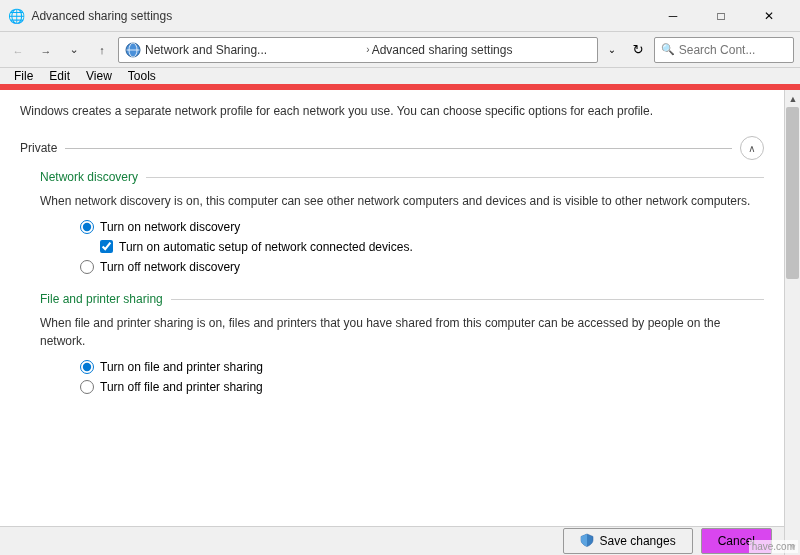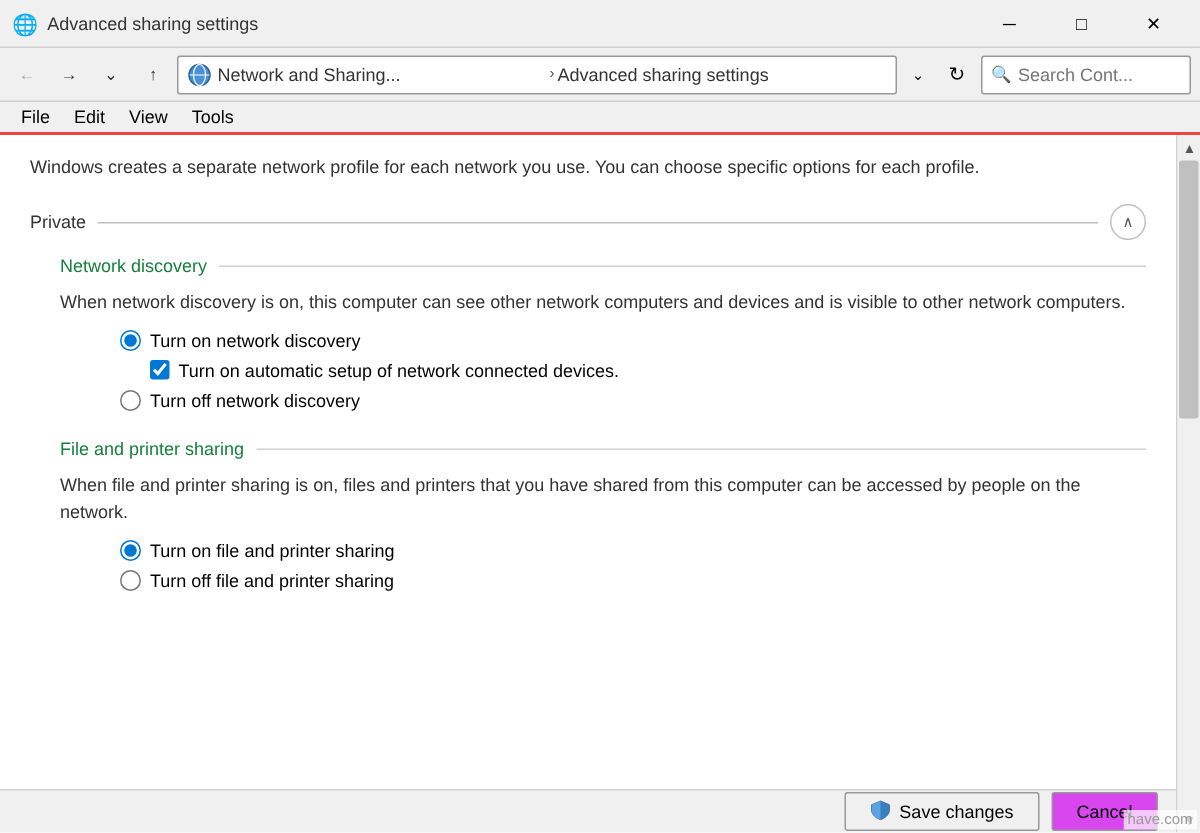--- a/index.html
+++ b/index.html
@@ -139,21 +139,21 @@
       background: transparent;
     }
 
     
     .menu-bar {
       background: #f0f0f0;
       display: flex;
       align-items: center;
       padding: 0 6px;
       height: 22px;
-      border-bottom: 2px solid #ef4444;
+      border-bottom: 6px solid #ef4444;
     }
     .menu-item {
       padding: 2px 8px;
       font-size: 12px;
       cursor: pointer;
       color: #000;
     }
 
     
     .main-area {

